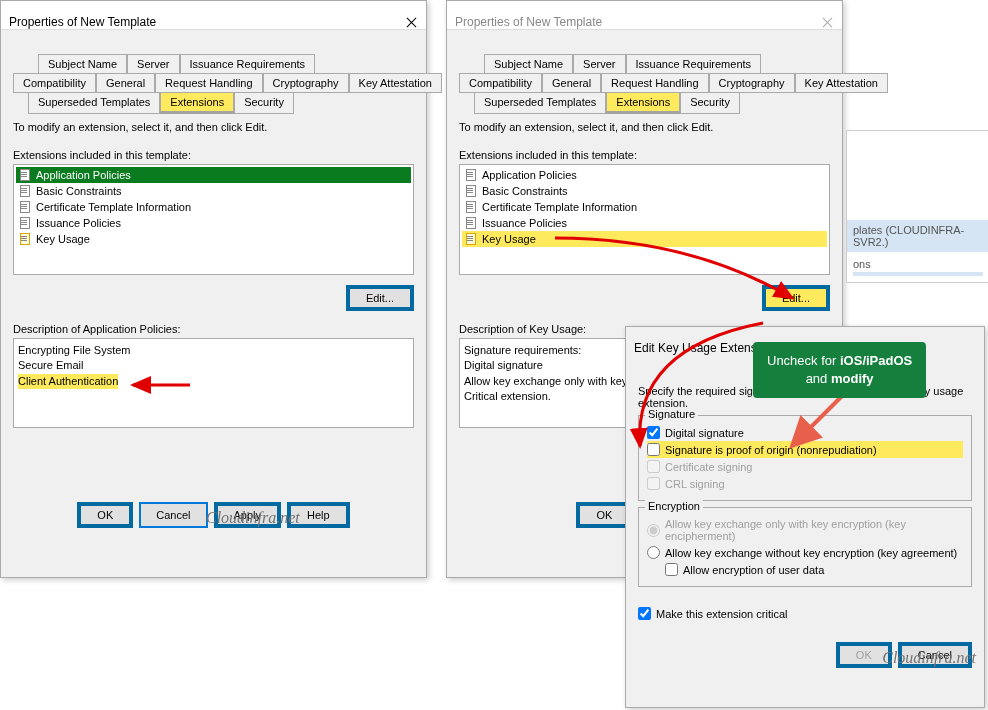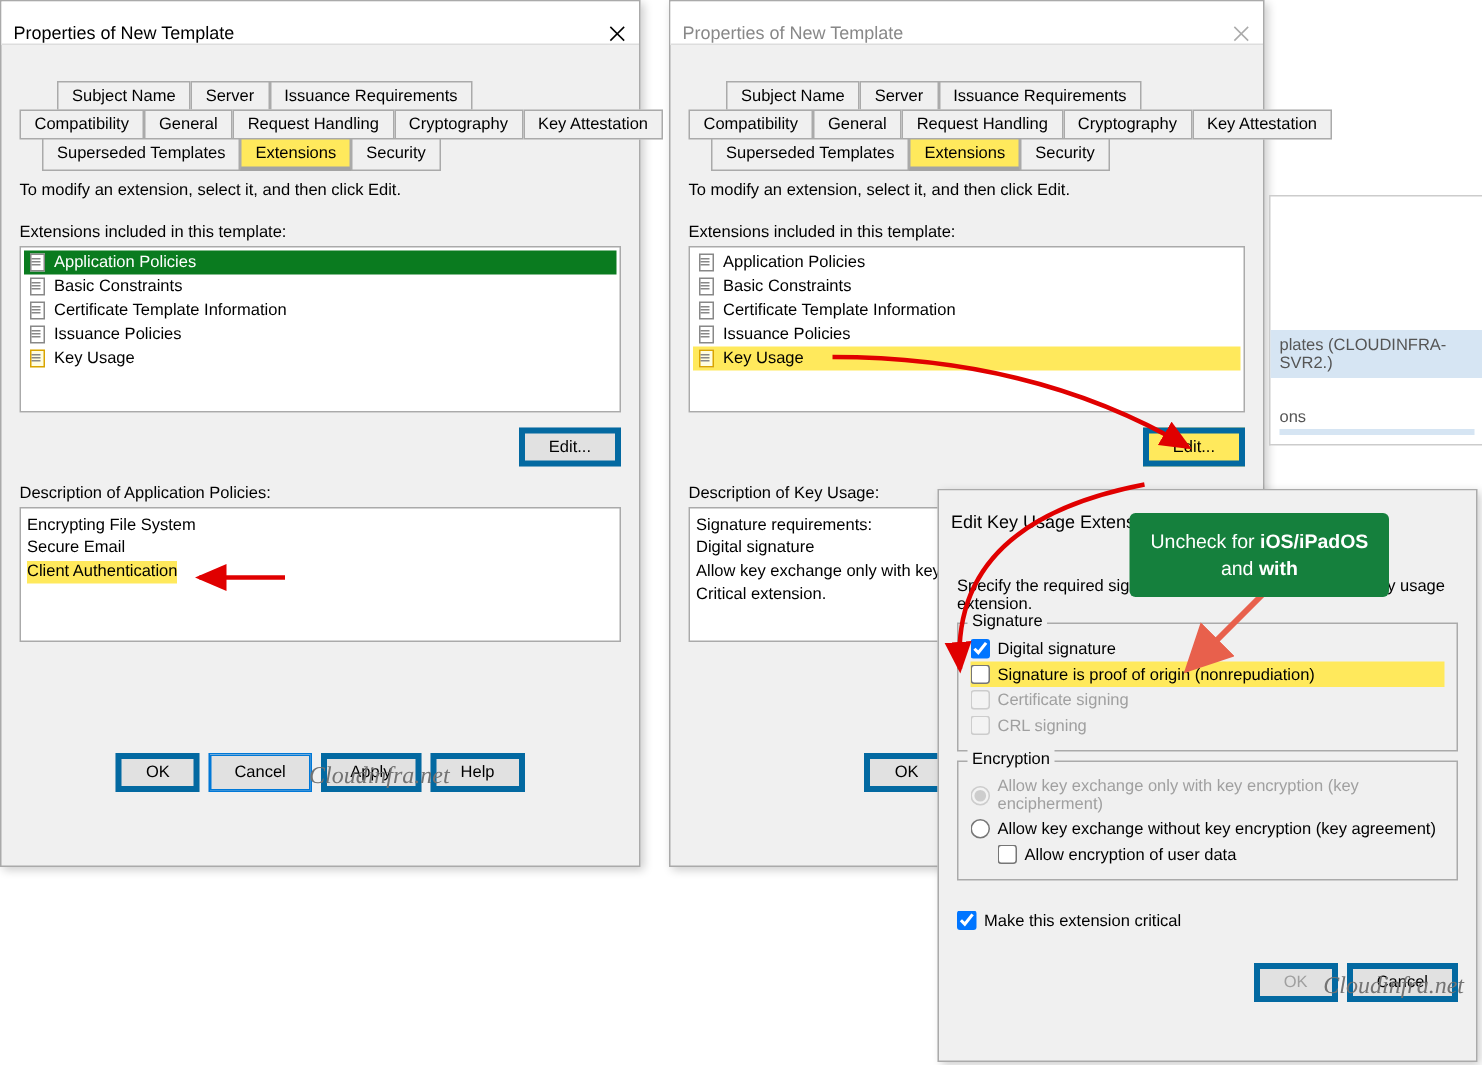--- a/index.html
+++ b/index.html
@@ -36,21 +36,21 @@
 .gt{position:absolute;top:-8px;left:6px;background:#f0f0f0;padding:0 3px}
 .ck{display:flex;align-items:center;gap:5px;padding:2px 0}
 .ck input{margin:0}
 .ck.hl{background:#ffe95c}
 .ck.dis{color:#a0a0a0}
 .rd{display:flex;align-items:center;gap:5px;padding:2px 0}
 .rd input{margin:0}
 .rd.dis{color:#a0a0a0}
 .r1{position:absolute;right:-1px;top:130px;width:130px;border:1px solid #ccc;border-right:none;padding:6px;background:#fff;font-size:11px;color:#555}
 .r1 div{padding:2px 0}
-.r1 .h{background:#d6e5f3;margin:-6px -6px 18px;padding:4px 6px}
+.r1 .h{background:#d6e5f3;margin:-6px -6px 4px;padding:4px 6px}
 .wm{position:absolute;color:#737373;font:italic 16px Georgia;pointer-events:none}
 .call{position:absolute;background:#15803d;color:#fff;padding:10px 14px;border-radius:4px;font-size:13px;text-align:center;line-height:1.4;z-index:10}
 .arr{position:absolute;z-index:5;pointer-events:none}
 </style>
 </head>
 <body>
 
 <div class="dlg" style="left:0;top:0;width:425px;height:576px">
 <div class="tbar">
 <span class="ttxt">Properties of New Template</span>
@@ -240,21 +240,21 @@
 <div class="wm" style="right:8px;bottom:40px">Cloudinfra.net</div>
 </div>
 
 <div class="r1">
 <div style="height:85px"></div>
 <div class="h">plates (CLOUDINFRA-SVR2.)</div>
 <div>ons</div>
 <div style="background:#d6e5f3"> </div>
 </div>
 
-<div class="call" style="left:753px;top:342px">Uncheck for <b>iOS/iPadOS</b><br>and <b>with</b></div>
+<div class="call" style="left:753px;top:342px">Uncheck for <b>iOS/iPadOS</b><br>and <b>modify</b></div>
 
 <svg class="arr" style="left:125px;top:375px" width="70" height="20">
     <defs>
       <marker id="a1" markerWidth="8" markerHeight="8" refX="6" refY="3" orient="auto">
         <polygon points="0,0 7,3 0,6" fill="#e00000"></polygon>
       </marker>
     </defs>
     <line x1="65" y1="10" x2="8" y2="10" stroke="#e00000" stroke-width="3" marker-end="url(#a1)"></line>
   </svg>
 <svg class="arr" style="left:540px;top:230px" width="270" height="85">

